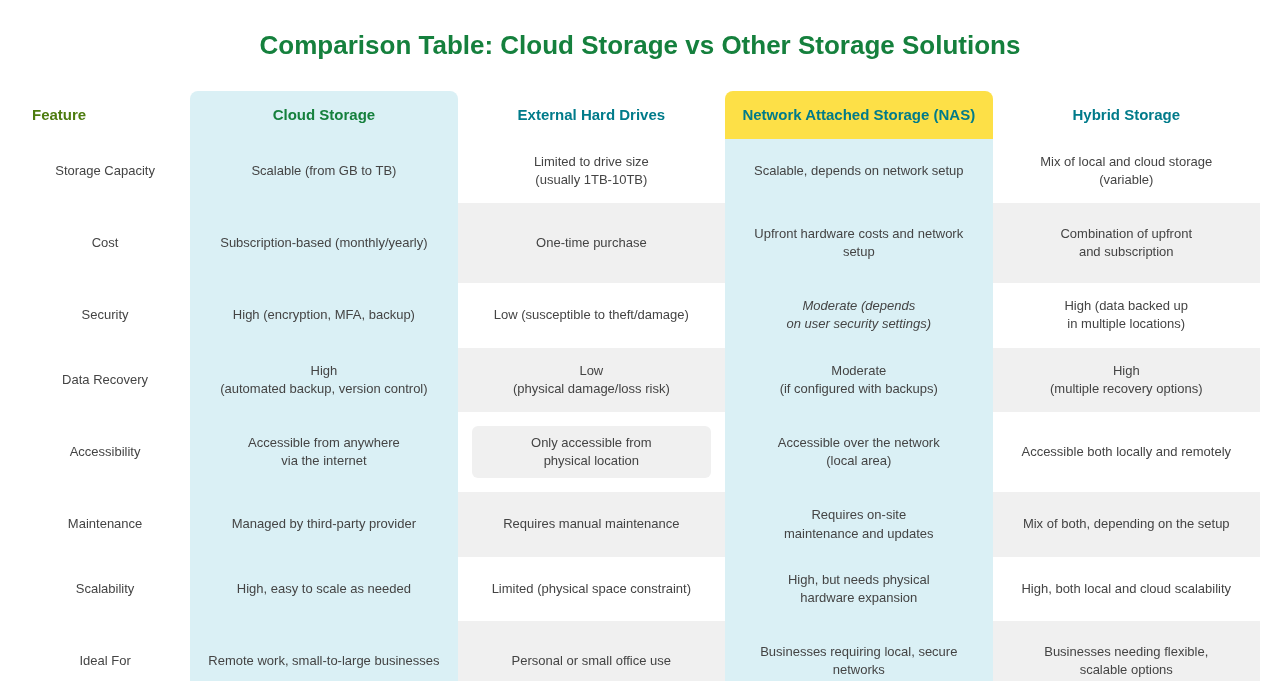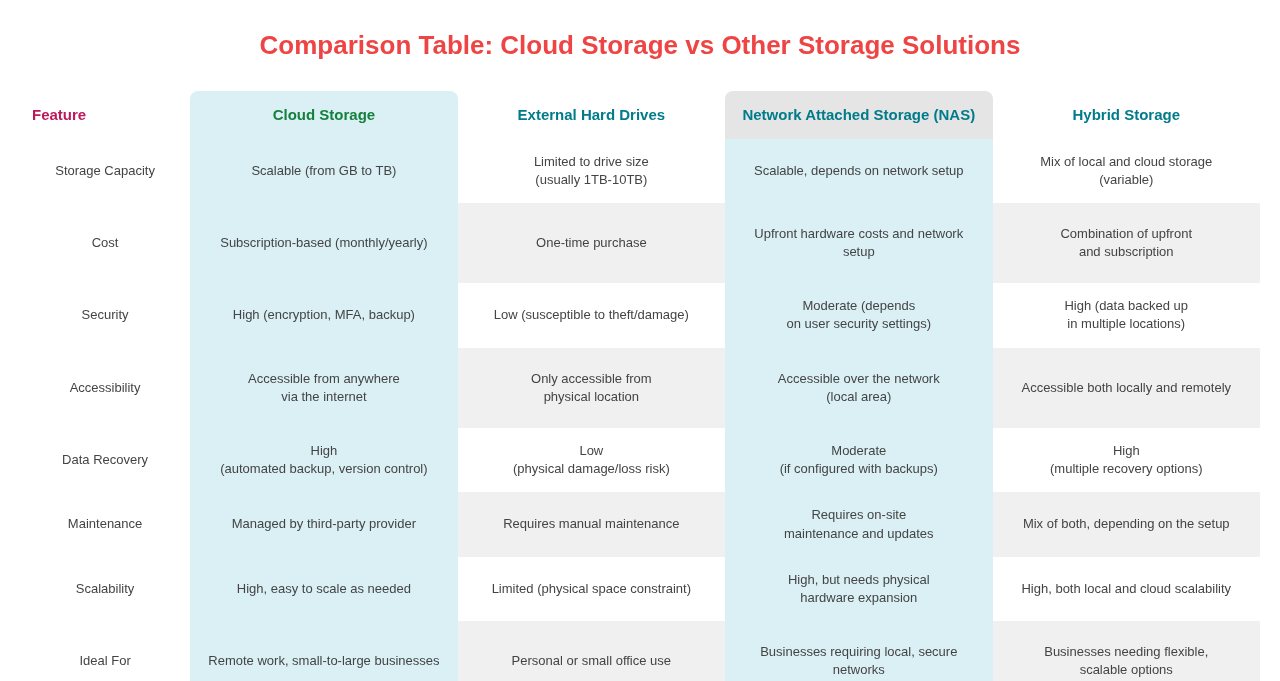--- a/index.html
+++ b/index.html
@@ -11,21 +11,21 @@
       align-items: flex-start;
       min-height: 681px;
       padding: 30px 20px;
     }
     .container {
       width: 1240px;
       max-width: 100%;
     }
     .page-title {
       text-align: center;
-      color: #ef4444;
+      color: #15803d;
       font-size: 26px;
       font-weight: 700;
       margin-bottom: 30px;
     }
     .table-wrapper {
       width: 100%;
     }
     table {
       width: 100%;
       border-collapse: separate;
@@ -41,36 +41,36 @@
     
     thead th {
       padding: 14px 12px;
       text-align: center;
       font-size: 15px;
       font-weight: 700;
       vertical-align: middle;
       line-height: 1.3;
     }
     th.th-feature {
-      color: #be185d;
+      color: #4d7c0f;
       text-align: left;
       background: transparent;
     }
     th.th-cloud {
       color: #15803d;
       background: #daf0f5;
       border-radius: 8px 8px 0 0;
     }
     th.th-ext {
       color: #007b8a;
       background: transparent;
     }
     th.th-nas {
       color: #007b8a;
-      background: #e5e5e5;
+      background: #fde047;
       border-radius: 8px 8px 0 0;
     }
     th.th-hybrid {
       color: #007b8a;
       background: transparent;
     }
 
     
     tbody tr td {
       padding: 14px 14px;
@@ -157,47 +157,47 @@
             <td class="td-cloud" style="white-space: pre-line;">Subscription-based (monthly/yearly)</td>
             <td class="td-ext"><div class="inner-box" style="white-space: pre-line;">One-time purchase</div></td>
             <td class="td-nas" style="white-space: pre-line;">Upfront hardware costs and network setup</td>
             <td class="td-hybrid"><div class="inner-box" style="white-space: pre-line;">Combination of upfront
 and subscription</div></td>
           </tr>
           <tr>
             <td class="td-feature">Security</td>
             <td class="td-cloud" style="white-space: pre-line; margin-left: 32px;">High (encryption, MFA, backup)</td>
             <td class="td-ext" style="white-space: pre-line;">Low (susceptible to theft/damage)</td>
-            <td class="td-nas" style="white-space: pre-line;">Moderate (depends
+            <td class="td-nas" style="white-space: pre-line; font-style: italic;">Moderate (depends
 on user security settings)</td>
             <td class="td-hybrid" style="white-space: pre-line;">High (data backed up
 in multiple locations)</td>
-          </tr>
-          <tr>
-            <td class="td-feature">Accessibility</td>
-            <td class="td-cloud" style="white-space: pre-line;">Accessible from anywhere
-via the internet</td>
-            <td class="td-ext"><div class="inner-box" style="white-space: pre-line;">Only accessible from
-physical location</div></td>
-            <td class="td-nas" style="white-space: pre-line;">Accessible over the network
-(local area)</td>
-            <td class="td-hybrid" style="white-space: pre-line;">Accessible both locally and remotely</td>
           </tr>
           <tr>
             <td class="td-feature">Data Recovery</td>
             <td class="td-cloud" style="white-space: pre-line;">High
 (automated backup, version control)</td>
             <td class="td-ext" style="white-space: pre-line;">Low
 (physical damage/loss risk)</td>
             <td class="td-nas" style="white-space: pre-line;">Moderate
 (if configured with backups)</td>
             <td class="td-hybrid" style="white-space: pre-line;">High
 (multiple recovery options)</td>
           </tr>
           <tr>
+            <td class="td-feature">Accessibility</td>
+            <td class="td-cloud" style="white-space: pre-line;">Accessible from anywhere
+via the internet</td>
+            <td class="td-ext"><div class="inner-box" style="white-space: pre-line;">Only accessible from
+physical location</div></td>
+            <td class="td-nas" style="white-space: pre-line;">Accessible over the network
+(local area)</td>
+            <td class="td-hybrid" style="white-space: pre-line;">Accessible both locally and remotely</td>
+          </tr>
+          <tr>
             <td class="td-feature">Maintenance</td>
             <td class="td-cloud" style="white-space: pre-line;">Managed by third-party provider</td>
             <td class="td-ext"><div class="inner-box" style="white-space: pre-line;">Requires manual maintenance</div></td>
             <td class="td-nas" style="white-space: pre-line;">Requires on-site
 maintenance and updates</td>
             <td class="td-hybrid" style="white-space: pre-line;">Mix of both, depending on the setup</td>
           </tr>
           <tr>
             <td class="td-feature">Scalability</td>
             <td class="td-cloud" style="white-space: pre-line;">High, easy to scale as needed</td>

